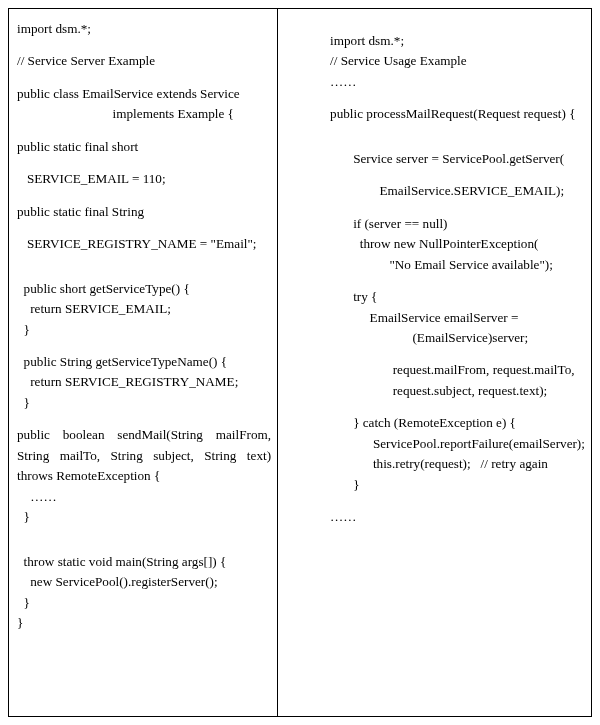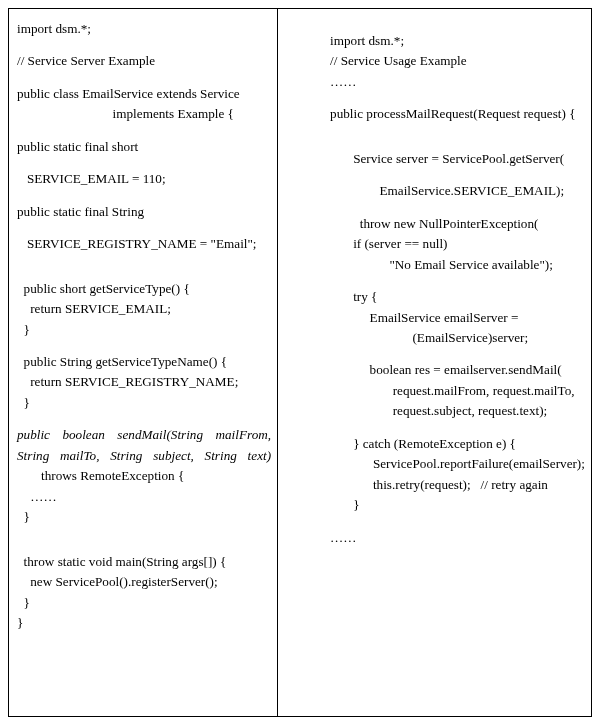--- a/index.html
+++ b/index.html
@@ -44,25 +44,23 @@
   }
   .spacer {
     height: 12px;
   }
   .justify {
     white-space: normal;
     text-align: justify;
     text-align-last: justify;
     line-height: 1.55;
     font-size: 13.2px;
-    font-style: italic;
   }
   .nowrap {
     white-space: nowrap;
-    margin-left: 24px;
   }
 </style>
 </head>
 <body>
 
 <div class="page">
   <div class="table">
 
     <div class="col col-left">
       <div class="line">import dsm.*;</div>
@@ -108,29 +106,28 @@
       <div class="line">// Service Usage Example</div>
       <div class="line">……</div>
       <div class="spacer"></div>
       <div class="line">public processMailRequest(Request request) {</div>
       <div class="spacer"></div>
       <div class="spacer"></div>
       <div class="line">       Service server = ServicePool.getServer(</div>
       <div class="spacer"></div>
       <div class="line">               EmailService.SERVICE_EMAIL);</div>
       <div class="spacer"></div>
+      <div class="line">       if (server == null)</div>
       <div class="line">         throw new NullPointerException(</div>
-      <div class="line">       if (server == null)</div>
       <div class="line">                  "No Email Service available");</div>
       <div class="spacer"></div>
       <div class="line">       try {</div>
       <div class="line">            EmailService emailServer =</div>
       <div class="line">                         (EmailService)server;</div>
       <div class="spacer"></div>
-      <div class="line">            boolean res = emailserver.sendMail(</div>
       <div class="line">                   request.mailFrom, request.mailTo,</div>
       <div class="line">                   request.subject, request.text);</div>
       <div class="spacer"></div>
       <div class="line">       } catch (RemoteException e) {</div>
       <div class="line">             ServicePool.reportFailure(emailServer);</div>
       <div class="line">             this.retry(request);   // retry again</div>
       <div class="line">       }</div>
       <div class="spacer"></div>
       <div class="line">……</div>
     </div>

